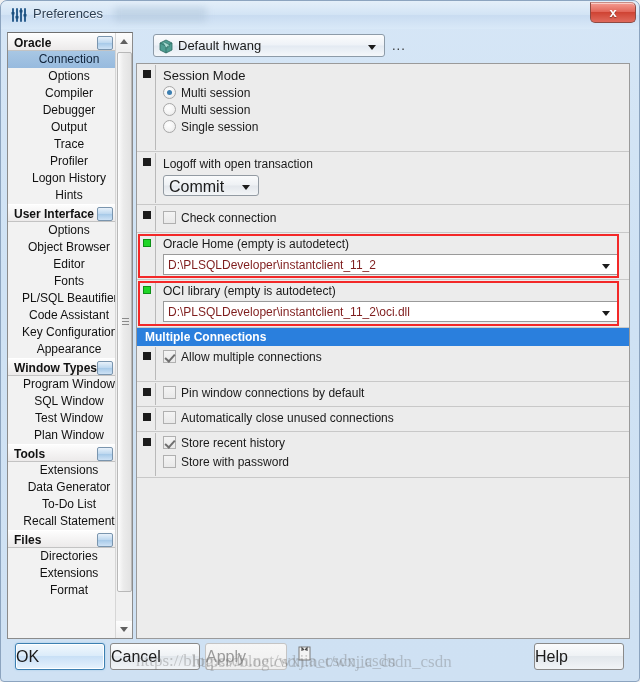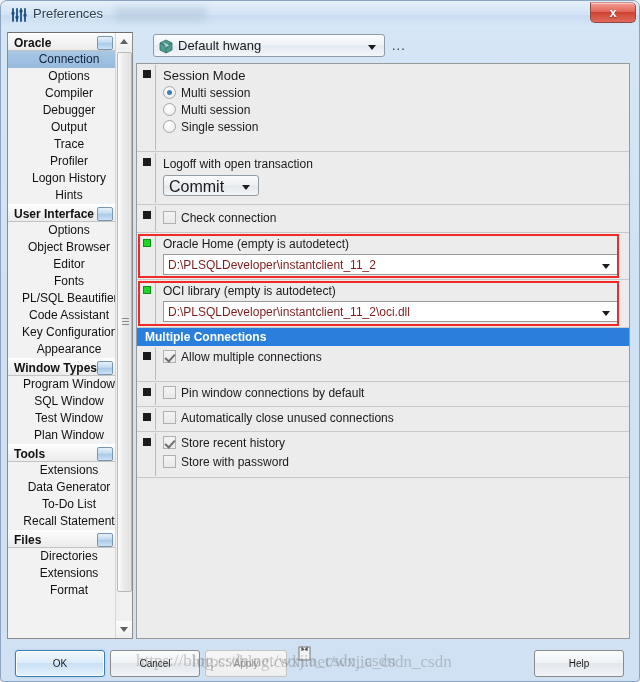--- a/index.html
+++ b/index.html
@@ -299,27 +299,27 @@
     font-weight: bold;
     font-size: 12px;
     padding: 2px 0 2px 8px;
     height: 18px;
     line-height: 14px;
   }
 
   
   #buttonbar { position: absolute; left: 0; top: 614px; width: 628px; height: 33px; }
   .btn {
-    position: absolute; top: 7px;
+    position: absolute; top: 0;
     height: 27px;
     border: 1px solid #8a8a8a;
     border-radius: 3px;
     background: linear-gradient(to bottom,#fbfcfd 0%,#eff2f5 46%,#e2e7ec 50%,#f1f4f7 100%);
-    font-size: 10px; color: #1a1a1a;
-    text-align: center; line-height: 25px;
+    font-size: 16px; color: #1a1a1a;
+    line-height: 25px;
     cursor: pointer;
   }
   .btn.primary {
     border: 1px solid #3c7fb1;
     box-shadow: inset 0 0 0 1px #fff, 0 0 2px #9cc4e4;
     background: linear-gradient(to bottom,#f2f8fd 0%,#dcecfa 46%,#c9e0f6 50%,#e6f2fd 100%);
   }
   .btn.disabled { color: #9a9a9a; background: linear-gradient(to bottom,#f6f6f6,#efefef); border-color: #c4c4c4; }
   #paste-icon { position: absolute; left: 290px; top: 1px; cursor: pointer; }
 

